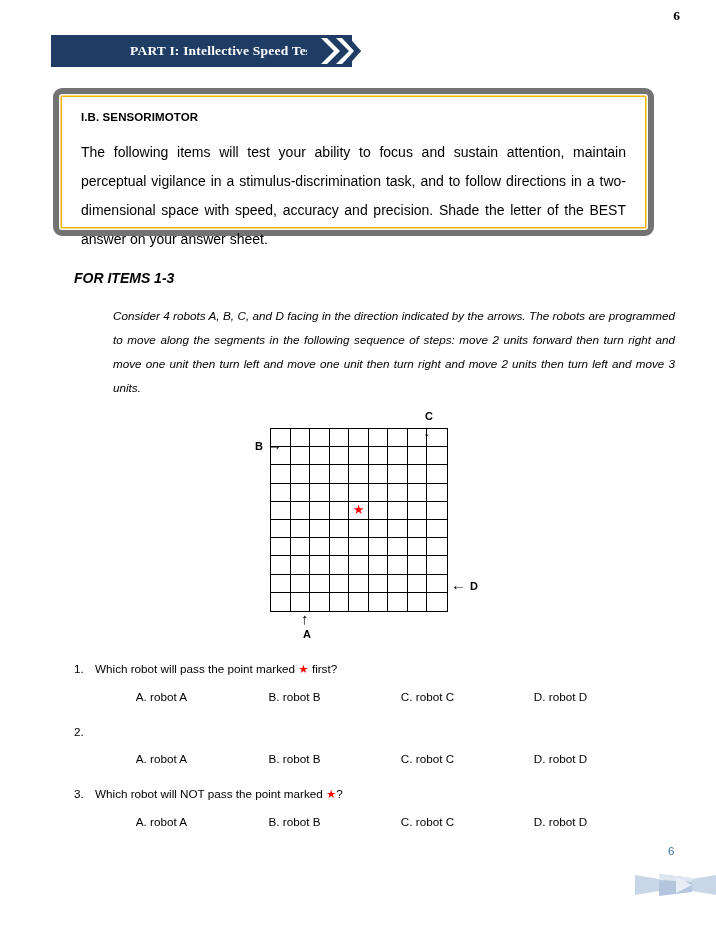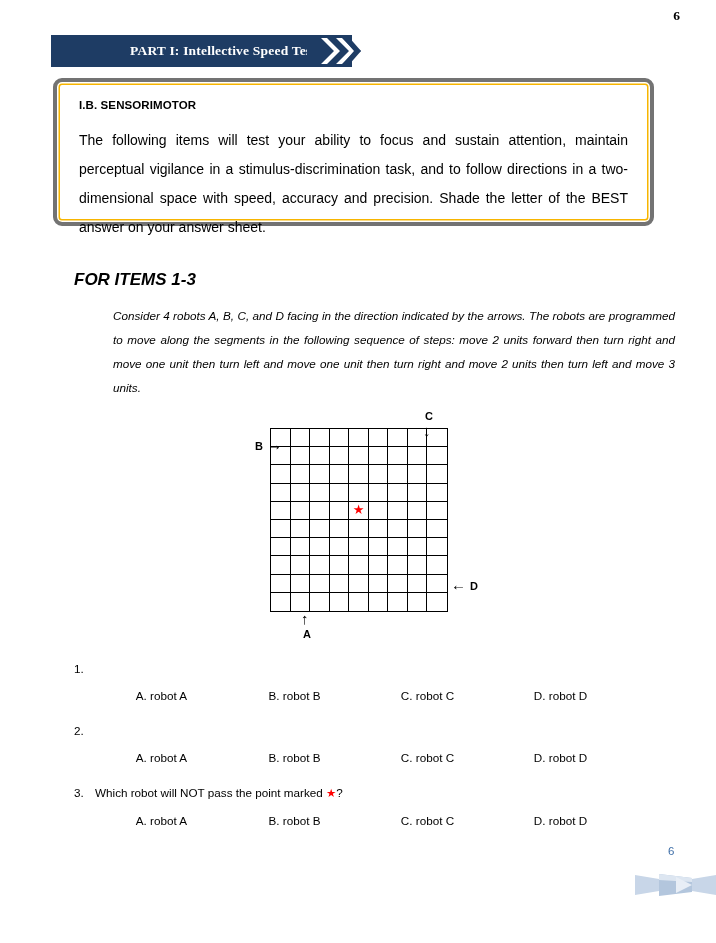--- a/index.html
+++ b/index.html
@@ -63,24 +63,24 @@
     left: 256px;
     top: 0;
     width: 54px;
     height: 32px;
   }
 
   
   .yellow-box {
     position: absolute;
     left: 53px;
-    top: 78px;
+    top: 88px;
     width: 601px;
     height: 148px;
-    border: 4px solid #737373;
+    border: 6px solid #737373;
     border-radius: 9px;
     box-sizing: border-box;
     box-shadow: inset 0 0 0 1.5px #ffffff, inset 0 0 0 3px #f7b500;
     background: #ffffff;
   }
   .yellow-box-inner {
     padding: 17px 22px 0 22px;
   }
   .box-heading {
     font-size: 11.5px;
@@ -93,21 +93,21 @@
     line-height: 2.08;
     text-align: justify;
     margin: 0;
   }
 
   
   .for-items {
     position: absolute;
     left: 74px;
     top: 270px;
-    font-size: 17px;
+    font-size: 14px;
     font-weight: bold;
     font-style: italic;
   }
   .stem {
     position: absolute;
     left: 74px;
     top: 304px;
     width: 562px;
     font-size: 11.7px;
     font-style: italic;
@@ -336,20 +336,21 @@
   <span class="robot-label" style="left:234px; top:174px;">D</span>
 
   <span class="arrow-glyph" style="left:65px; top:205px;">↑</span>
   <span class="robot-label" style="left:67px; top:222px;">A</span>
 </div>
 
 <div class="q-block" id="questions" style="top:662px;">
     <div style="margin-bottom: 22px;">
       <div class="q-line">
         <span class="q-num">1.</span>
+        <span class="q-text">Which robot will pass the point marked <span class="q-star">★</span> first?</span>
       </div>
       <div class="choices" style="margin-top: 14px;">
         <span class="choice">A. robot A</span>
         <span class="choice">B. robot B</span>
         <span class="choice">C. robot C</span>
         <span class="choice">D. robot D</span>
       </div>
     </div>
     <div style="margin-bottom: 22px;">
       <div class="q-line">

